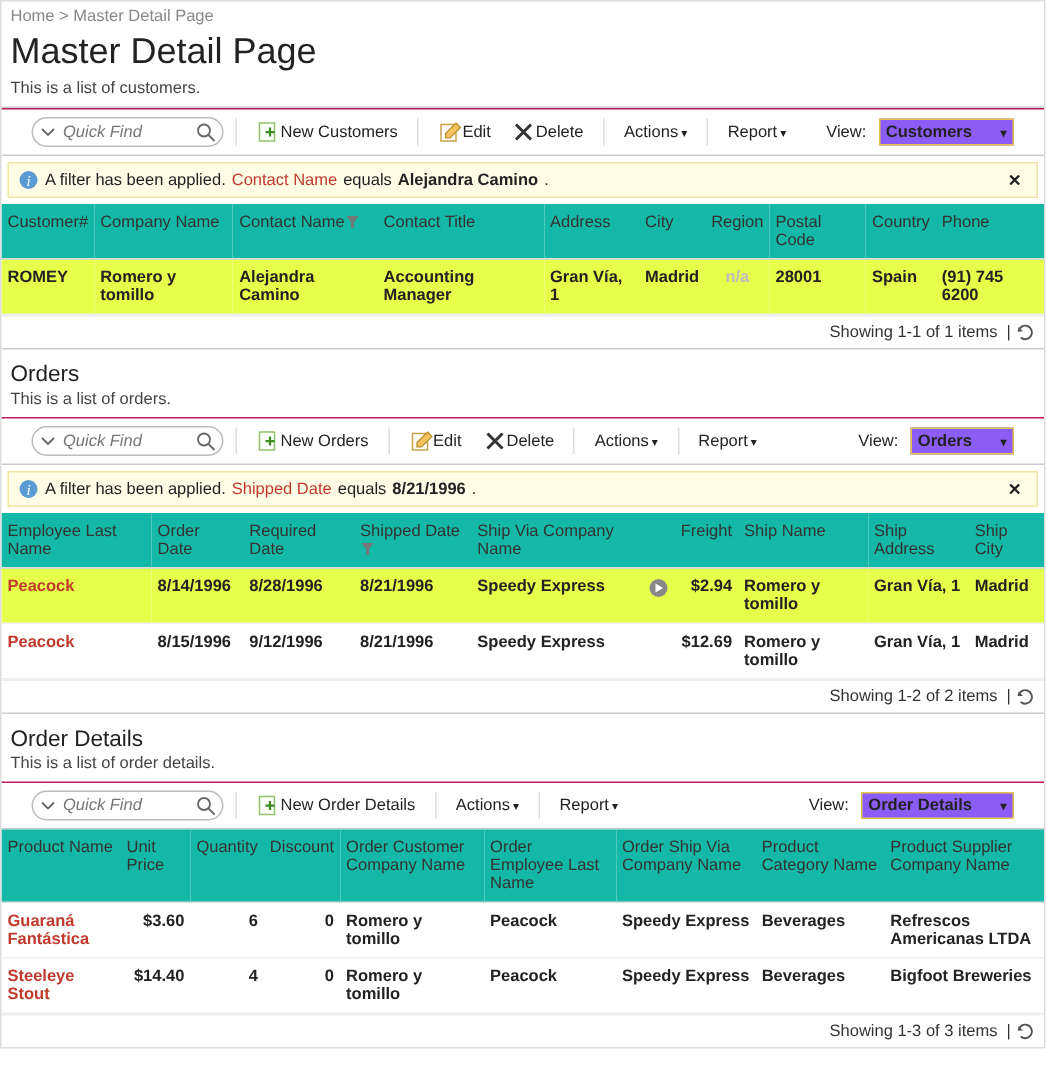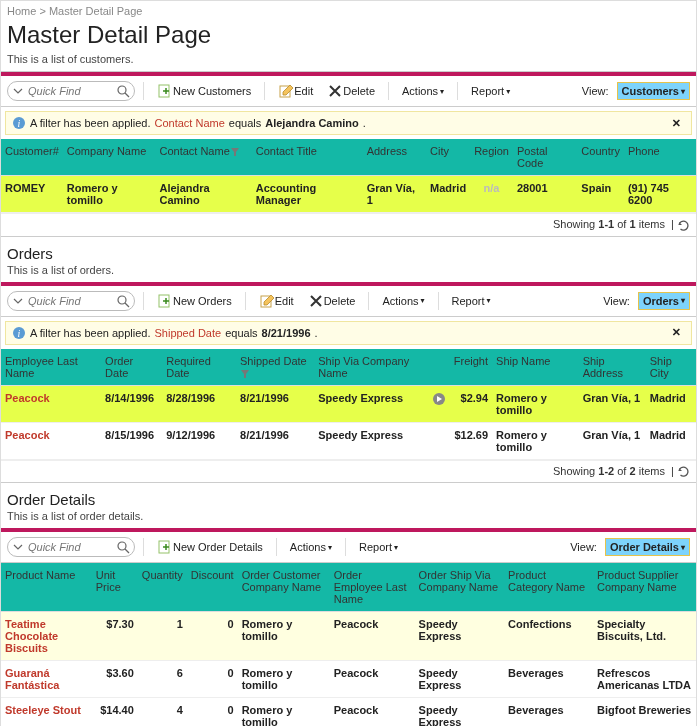--- a/index.html
+++ b/index.html
@@ -3,41 +3,41 @@
 <meta charset="utf-8">
 <style>
 * { box-sizing: border-box; margin: 0; padding: 0; }
 body { font-family: Tahoma, Verdana, sans-serif; font-size: 11px; color: #222; background: #fff; width: 697px; border: 1px solid #ddd; }
 .breadcrumb { padding: 4px 6px; color: #888; font-size: 11px; }
 .breadcrumb a { color: #888; text-decoration: none; }
 .page-title { font-size: 24px; font-weight: normal; color: #222; padding: 0 6px 4px 6px; }
 .page-desc { padding: 0 6px 6px 6px; color: #444; border-bottom: 1px solid #ccc; }
 .section-head { padding: 8px 6px 2px 6px; font-size: 15px; border-top: 1px solid #ccc; }
 .section-desc { padding: 0 6px 6px 6px; color: #444; }
-.toolbar { display: flex; align-items: center; gap: 4px; padding: 4px 6px; border-top: 4px solid #be185d; border-bottom: 1px solid #ccc; justify-content: flex-end; }
+.toolbar { display: flex; align-items: center; gap: 4px; padding: 4px 20px; border-top: 1px solid #be185d; border-bottom: 1px solid #ccc; justify-content: flex-end; }
 .tool-btn { display: inline-flex; align-items: center; gap: 0; padding: 2px 4px; cursor: pointer; border: 1px solid transparent; }
 .tool-icon { width: 16px; height: 16px; display: inline-block; }
 .dropdown-arrow { font-size: 8px; margin-left:2px; }
 .spacer { flex: 1; }
 .view-label { margin-right: 4px; }
-.view-select { border: 1px solid #e6c34b; background: #7dd3fc; padding: 2px 4px; display:inline-flex; align-items:center; cursor:pointer; font-weight:bold; }
+.view-select { border: 1px solid #e6c34b; background: #8b5cf6; padding: 2px 4px; display:inline-flex; align-items:center; cursor:pointer; font-weight:bold;gap:17px; }
 .filter-notice { background: #fffde6; border: 1px solid #f0e6a0; padding: 4px 6px; margin: 4px; display: flex; align-items: center; gap: 4px; }
 .filter-notice .close { margin-left: auto; font-weight: bold; cursor: pointer; padding: 0 4px; font-family: Arial; }
 .filter-field { color: #c0392b; }
 table.grid { width: 100%; border-collapse: collapse; }
 table.grid th { text-align: left; font-weight: normal; padding: 6px 4px; background: #14b8a6; border-bottom: 1px solid #ddd; font-size: 11px; vertical-align: top; color: #333; }
 table.grid td { padding: 6px 4px; border-bottom: 1px solid #eee; vertical-align: top; font-size: 11px; font-weight: bold; }
 tr.selected td { background: #e6ff4a !important; }
 tr.alt-hl td { background: #ffffe0; }
 .link-red { color: #c0392b; }
 .na { color: #bbb; text-align:center; }
 .num-right { text-align:right; }
 .filter-icon { display: inline-block; vertical-align: middle; }
 .pager { text-align: right; padding: 4px 6px; color: #333; border-top:1px solid #eee; }
-.pager strong { font-weight: bold; }
+.pager strong { font-weight: normal; }
 .quickfind-wrap { position: relative; display: inline-flex; align-items: center; border: 1px solid #bbb; border-radius: 10px; padding: 1px 4px 1px 2px; background: #fff; }
 .quickfind-wrap .dd-btn { width:16px; height:16px; display:inline-flex; align-items:center; justify-content:center; cursor:pointer; }
 .quickfind-wrap input { border: none; outline: none; font-style: italic; width: 90px; font-size: 11px; color: #888; padding: 2px; }
 .quickfind-wrap .search-btn { cursor:pointer; display:inline-flex; }
 .sep { width:1px; height:18px; background:#ddd; margin:0 4px; }
 svg { display:block; }
 .arrow-right-cell { text-align:right; padding-right:2px; }
 </style>
 </head>
 <body>
@@ -357,31 +357,20 @@
     <th class="num-right">Quantity</th>
     <th class="num-right">Discount</th>
     <th>Order Customer Company Name</th>
     <th>Order Employee Last Name</th>
     <th>Order Ship Via Company Name</th>
     <th>Product Category Name</th>
     <th>Product Supplier Company Name</th>
   </tr>
     </thead>
   <tbody id="det-body">
-      <tr class="alt-hl">
-        <td class="link-red">Teatime Chocolate Biscuits</td>
-    <td class="num-right">$7.30</td>
-    <td class="num-right">1</td>
-    <td class="num-right">0</td>
-    <td>Romero y tomillo</td>
-    <td>Peacock</td>
-    <td>Speedy Express</td>
-    <td>Confections</td>
-    <td>Specialty Biscuits, Ltd.</td>
-      </tr>
       <tr>
         <td class="link-red">Guaraná Fantástica</td>
     <td class="num-right">$3.60</td>
     <td class="num-right">6</td>
     <td class="num-right">0</td>
     <td>Romero y tomillo</td>
     <td>Peacock</td>
     <td>Speedy Express</td>
     <td>Beverages</td>
     <td>Refrescos Americanas LTDA</td>

